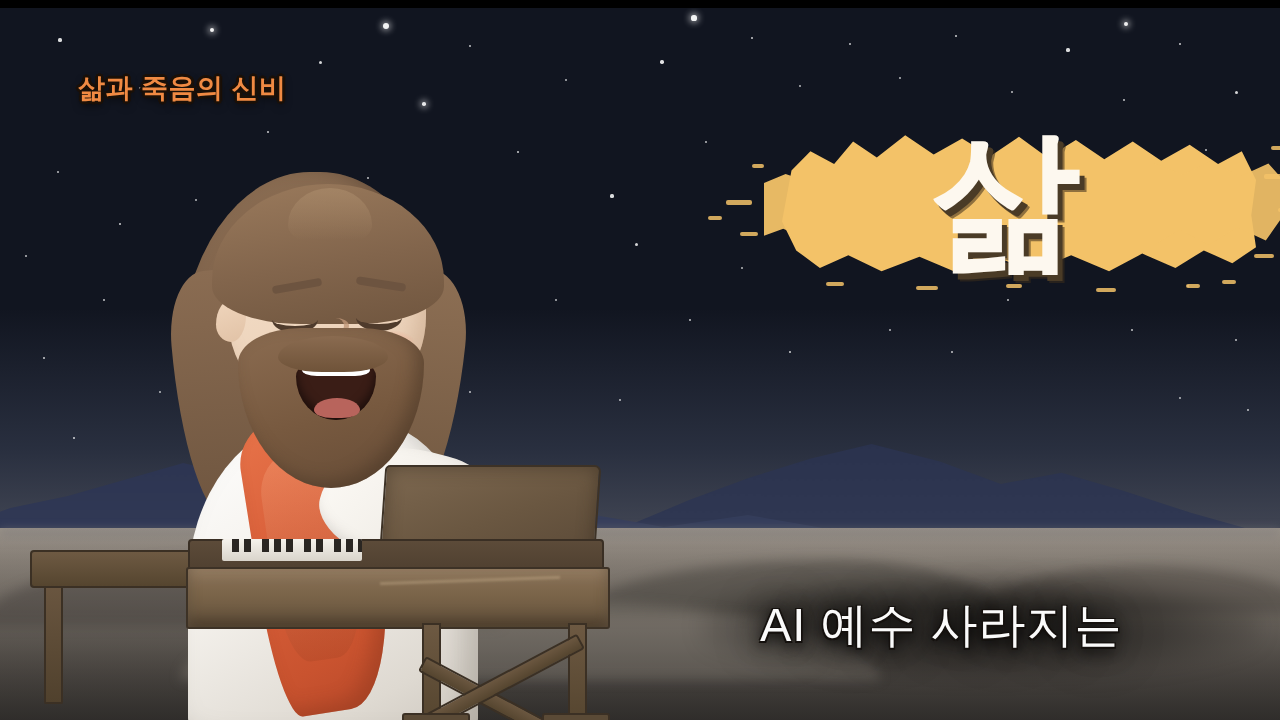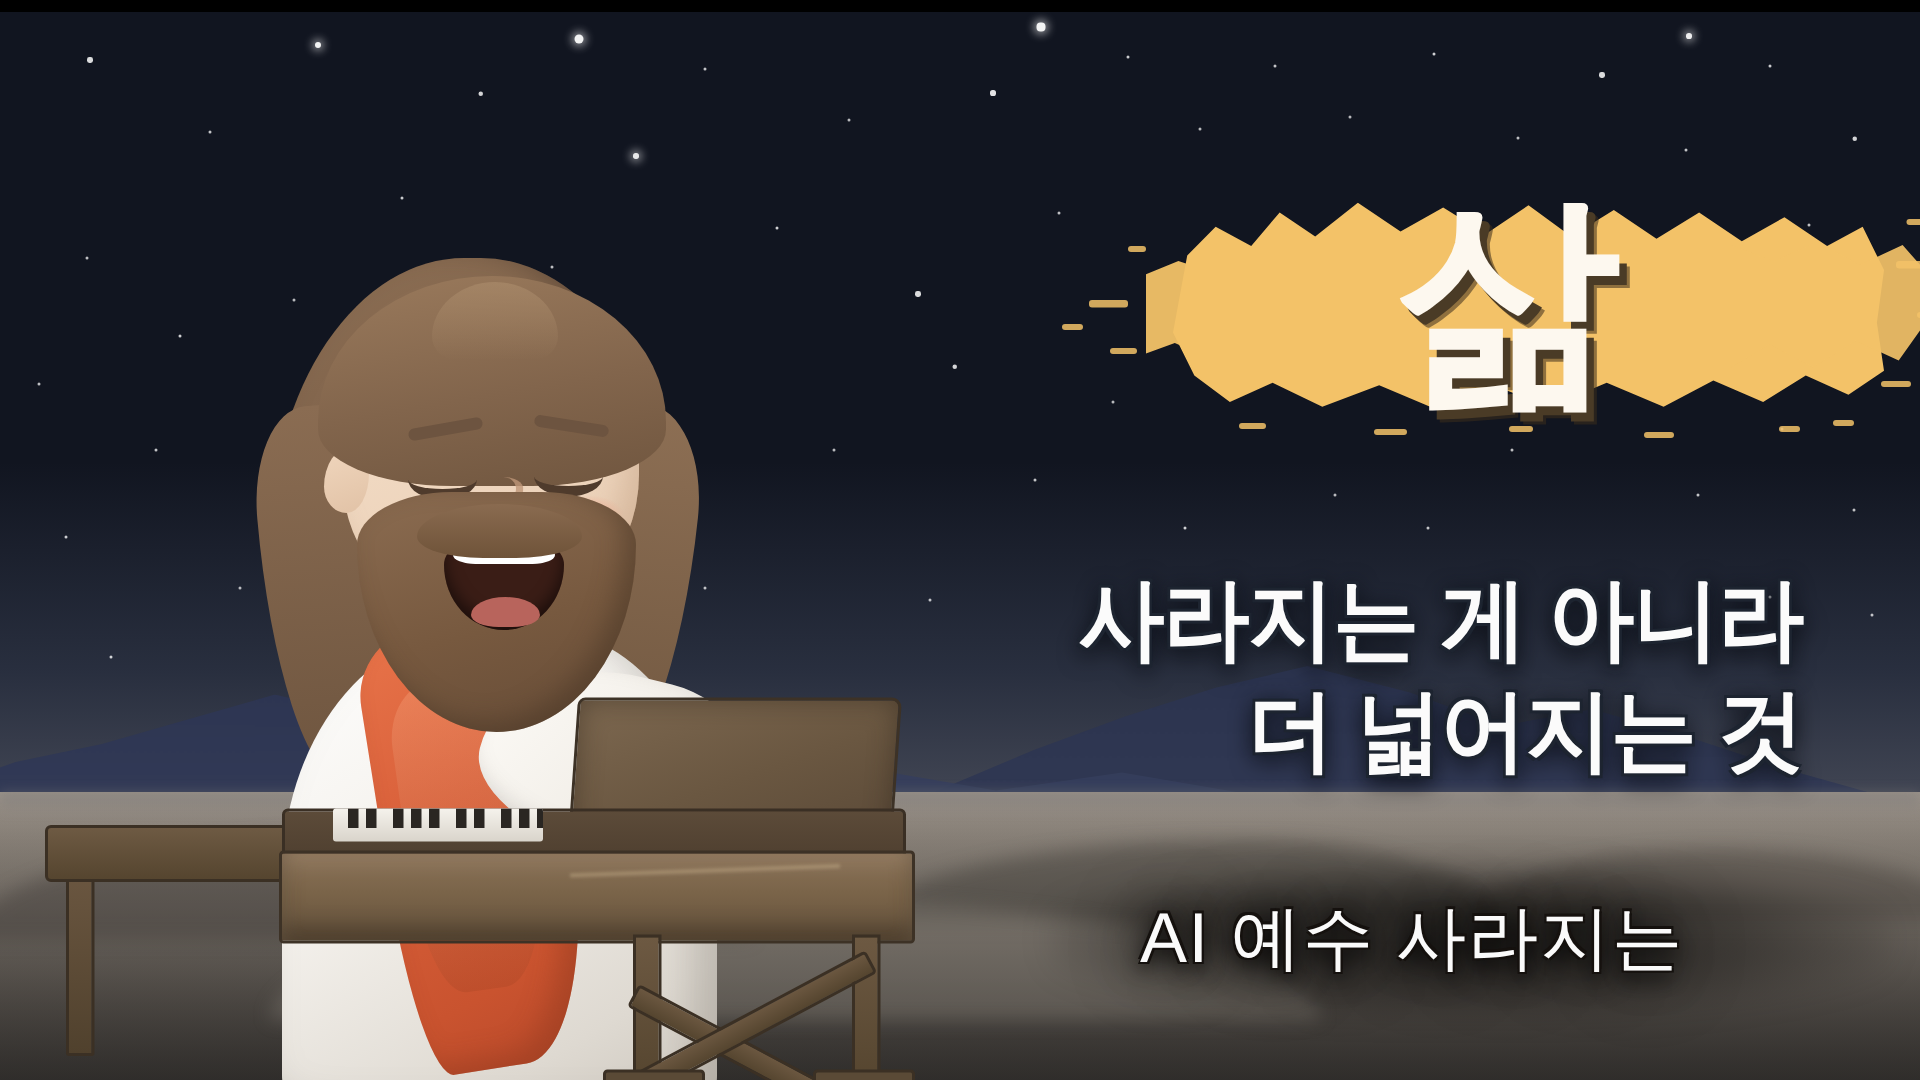--- a/index.html
+++ b/index.html
@@ -495,23 +495,20 @@
       <div class="fleck" style="left: 240px; top: 180px; width: 16px; height: 4px;"></div>
       <div class="fleck" style="left: 330px; top: 184px; width: 20px; height: 4px;"></div>
       <div class="fleck" style="left: 420px; top: 180px; width: 14px; height: 4px;"></div>
       <div class="fleck" style="left: -14px; top: 60px; width: 12px; height: 4px;"></div>
       <div class="fleck" style="left: 505px; top: 42px; width: 12px; height: 4px;"></div>
     </div>
   <div id="sam">
     <div class="sam-glyph">삶</div>
   </div>
 
-
-  <div id="headline">
-    <span class="hl">사라지는 게 아니라</span>
-    <span class="hl">더 넓어지는 것</span>
-  </div>
+  <div id="kicker">삶과 죽음의 신비</div>
+
 
   <div id="byline-glow"></div>
   <div id="byline">AI 예수 사라지는</div>
 
   <div class="letterbox-top"></div>
 </div>
 
 </body></html>

